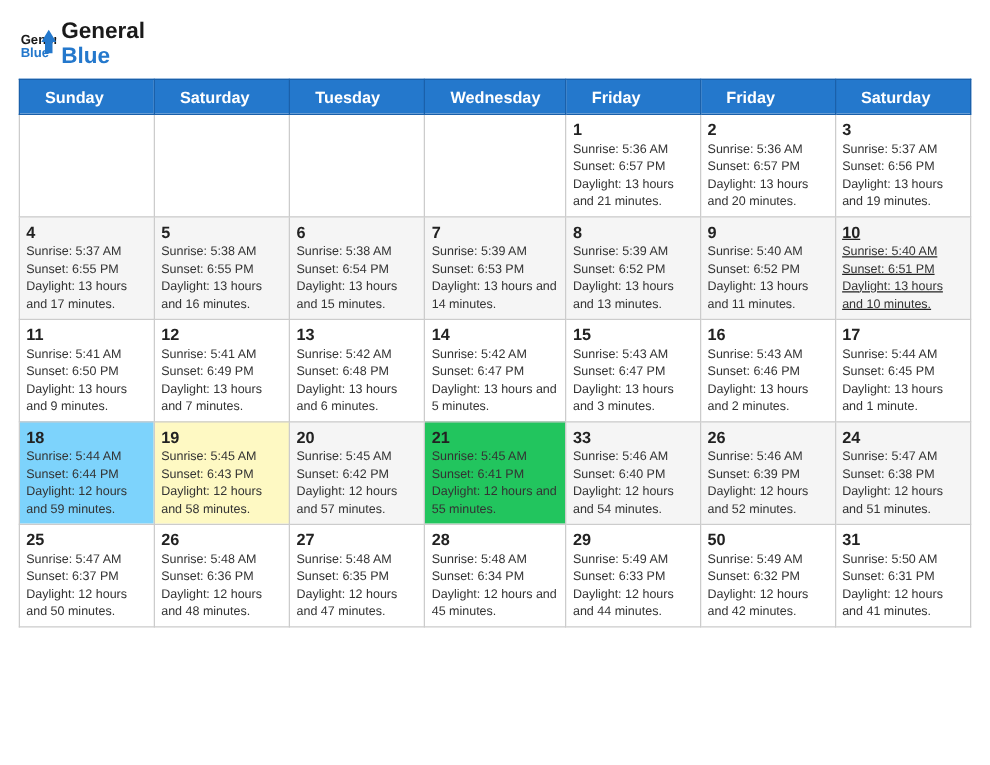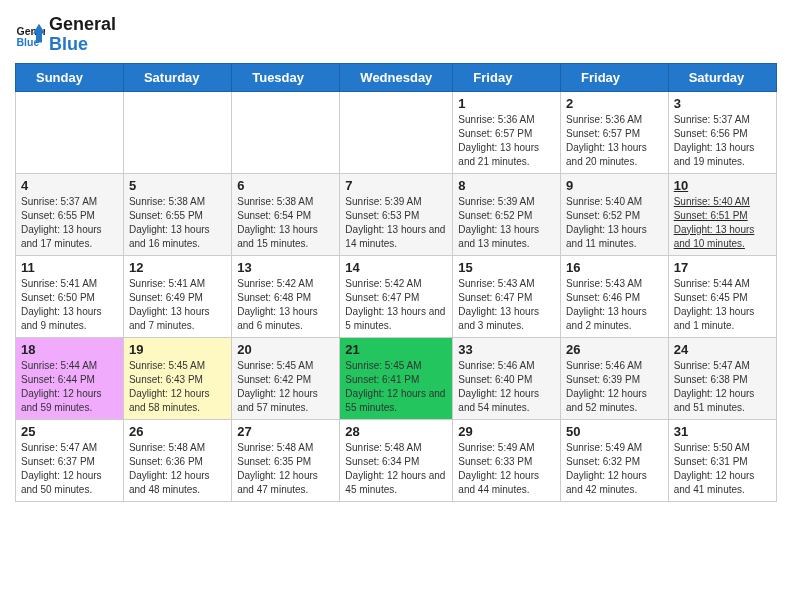--- a/index.html
+++ b/index.html
@@ -230,21 +230,21 @@
 Daylight: 13 hours and 2 minutes.</div>
         </td>
         <td>
           <div class="day-number">17</div>
           <div class="day-detail" style="white-space: pre-line;">Sunrise: 5:44 AM
 Sunset: 6:45 PM
 Daylight: 13 hours and 1 minute.</div>
         </td>
       </tr>
       <tr>
-        <td style="background: #f0abfc;">
+        <td style="background: #7dd3fc;">
           <div class="day-number">18</div>
           <div class="day-detail" style="white-space: pre-line;">Sunrise: 5:44 AM
 Sunset: 6:44 PM
 Daylight: 12 hours and 59 minutes.</div>
         </td>
         <td style="background: #fef9c3;">
           <div class="day-number">19</div>
           <div class="day-detail" style="white-space: pre-line;">Sunrise: 5:45 AM
 Sunset: 6:43 PM
 Daylight: 12 hours and 58 minutes.</div>

